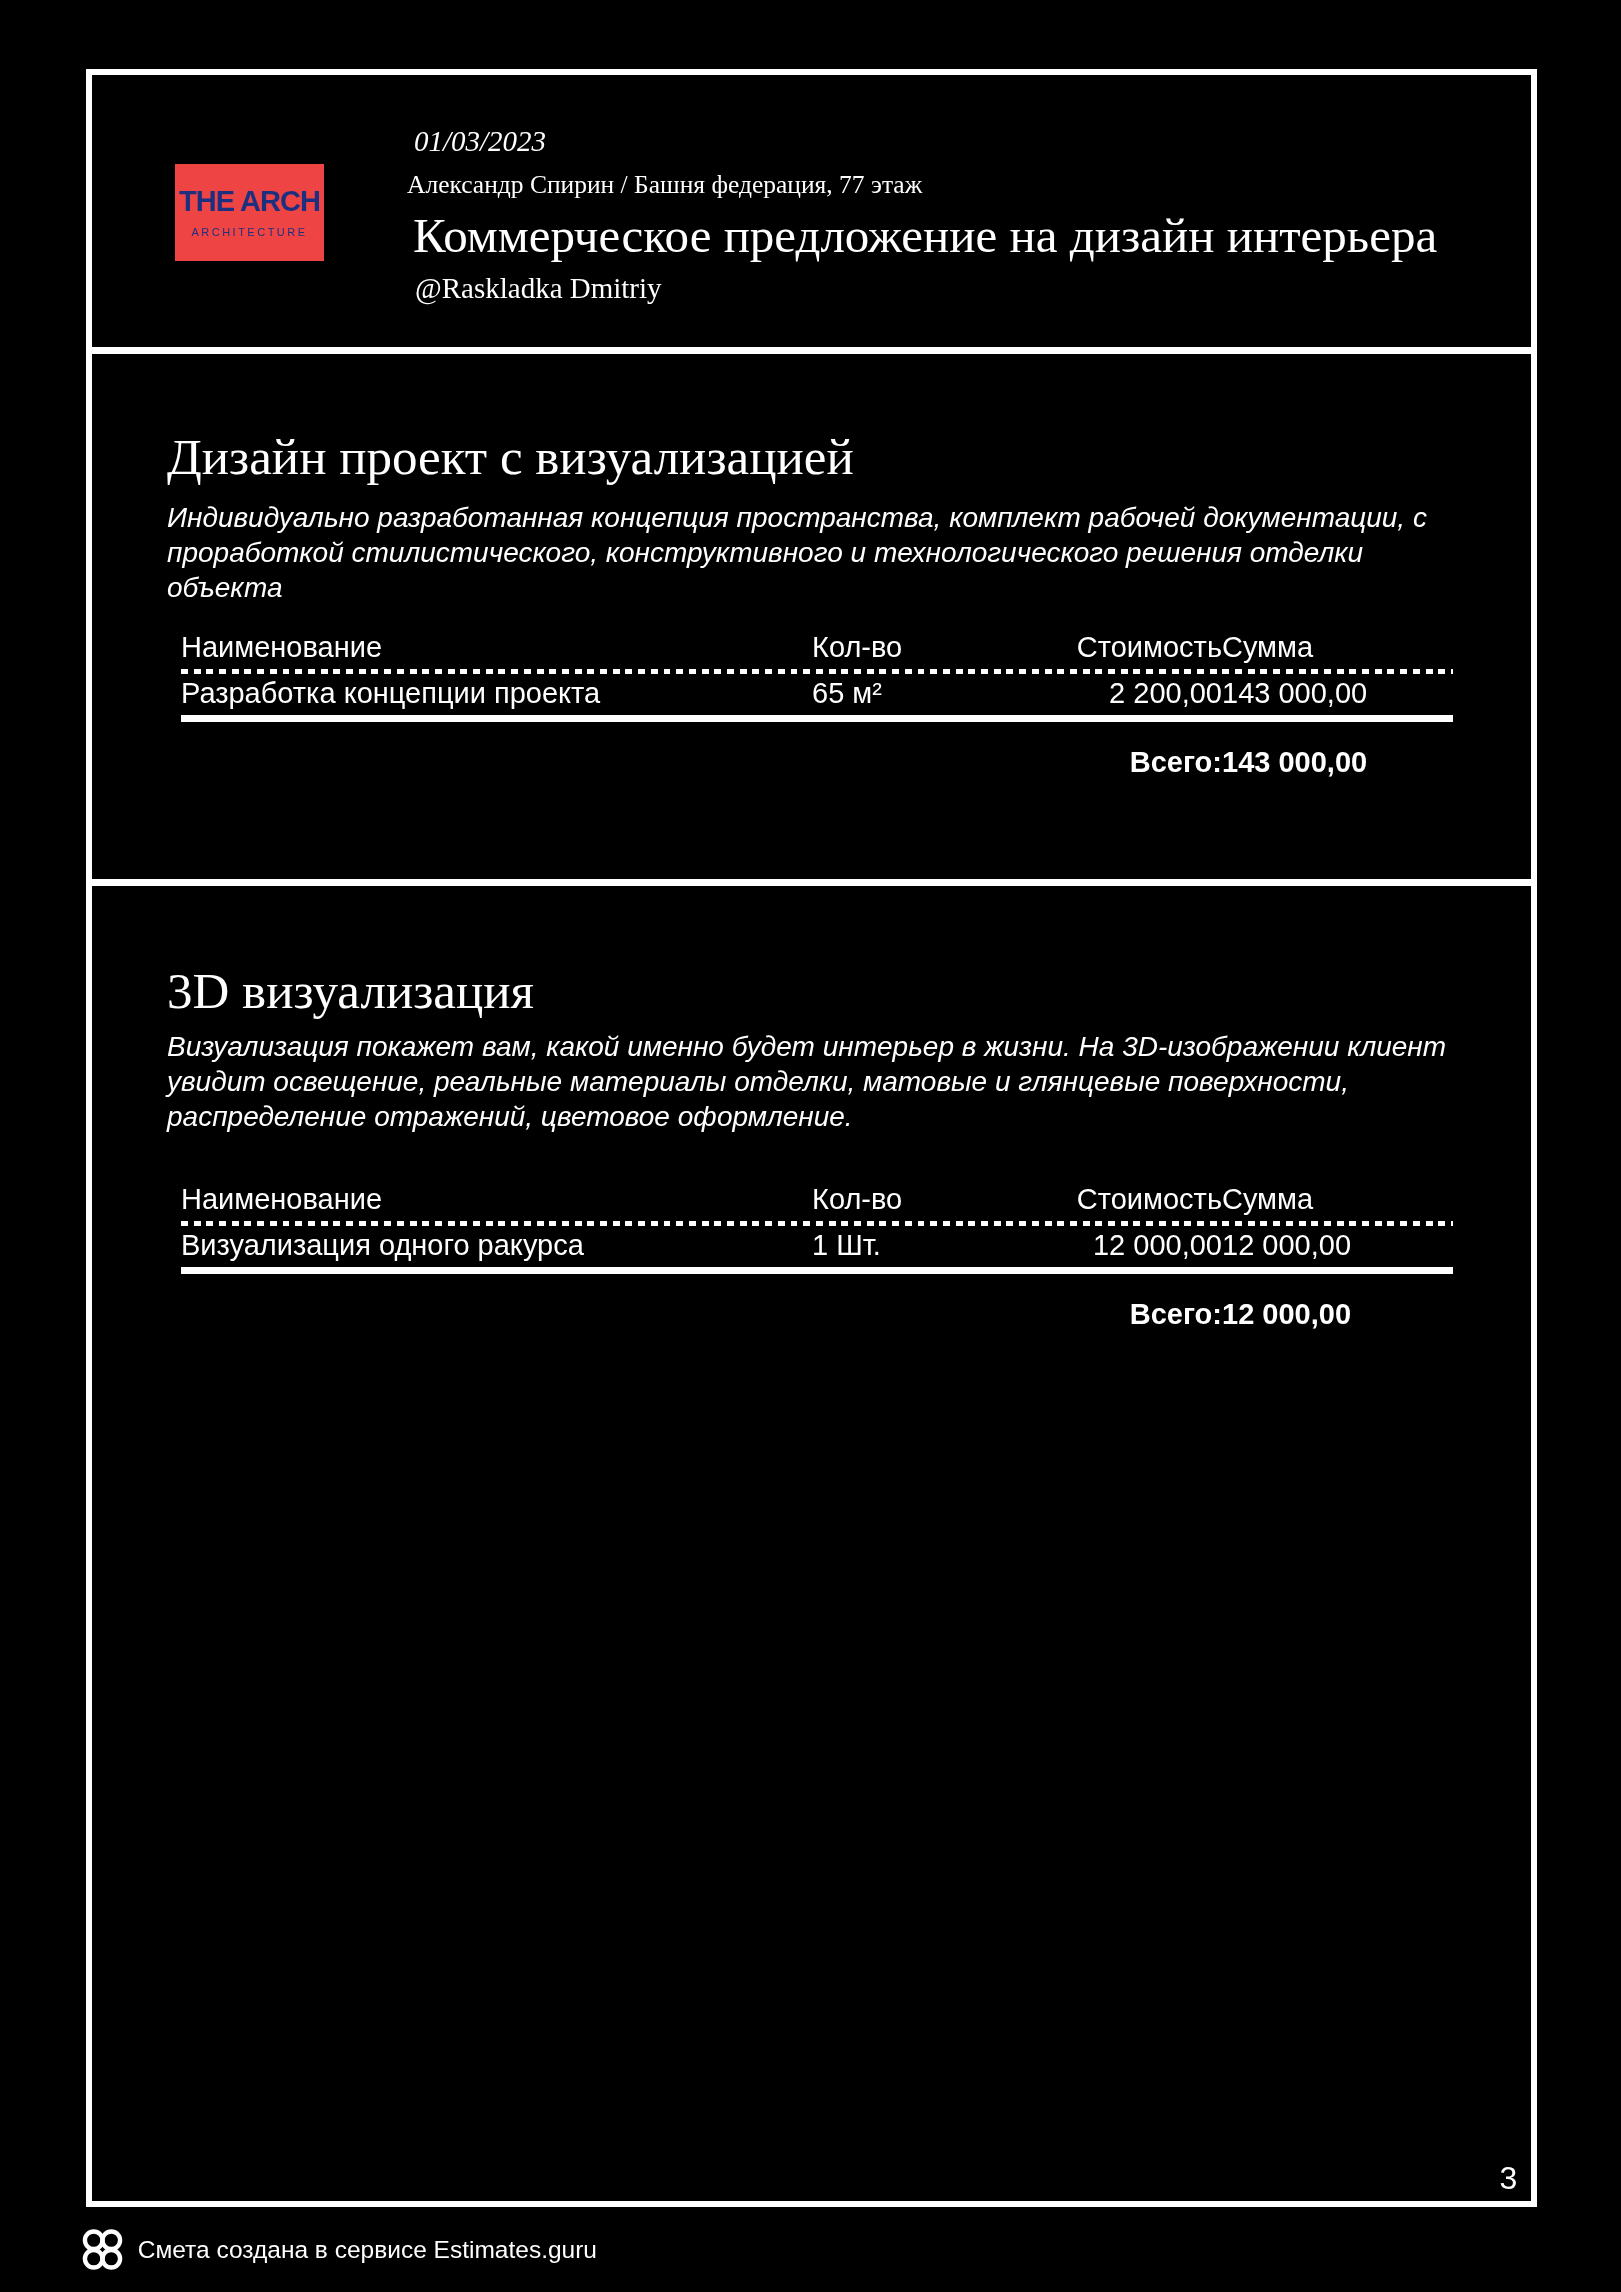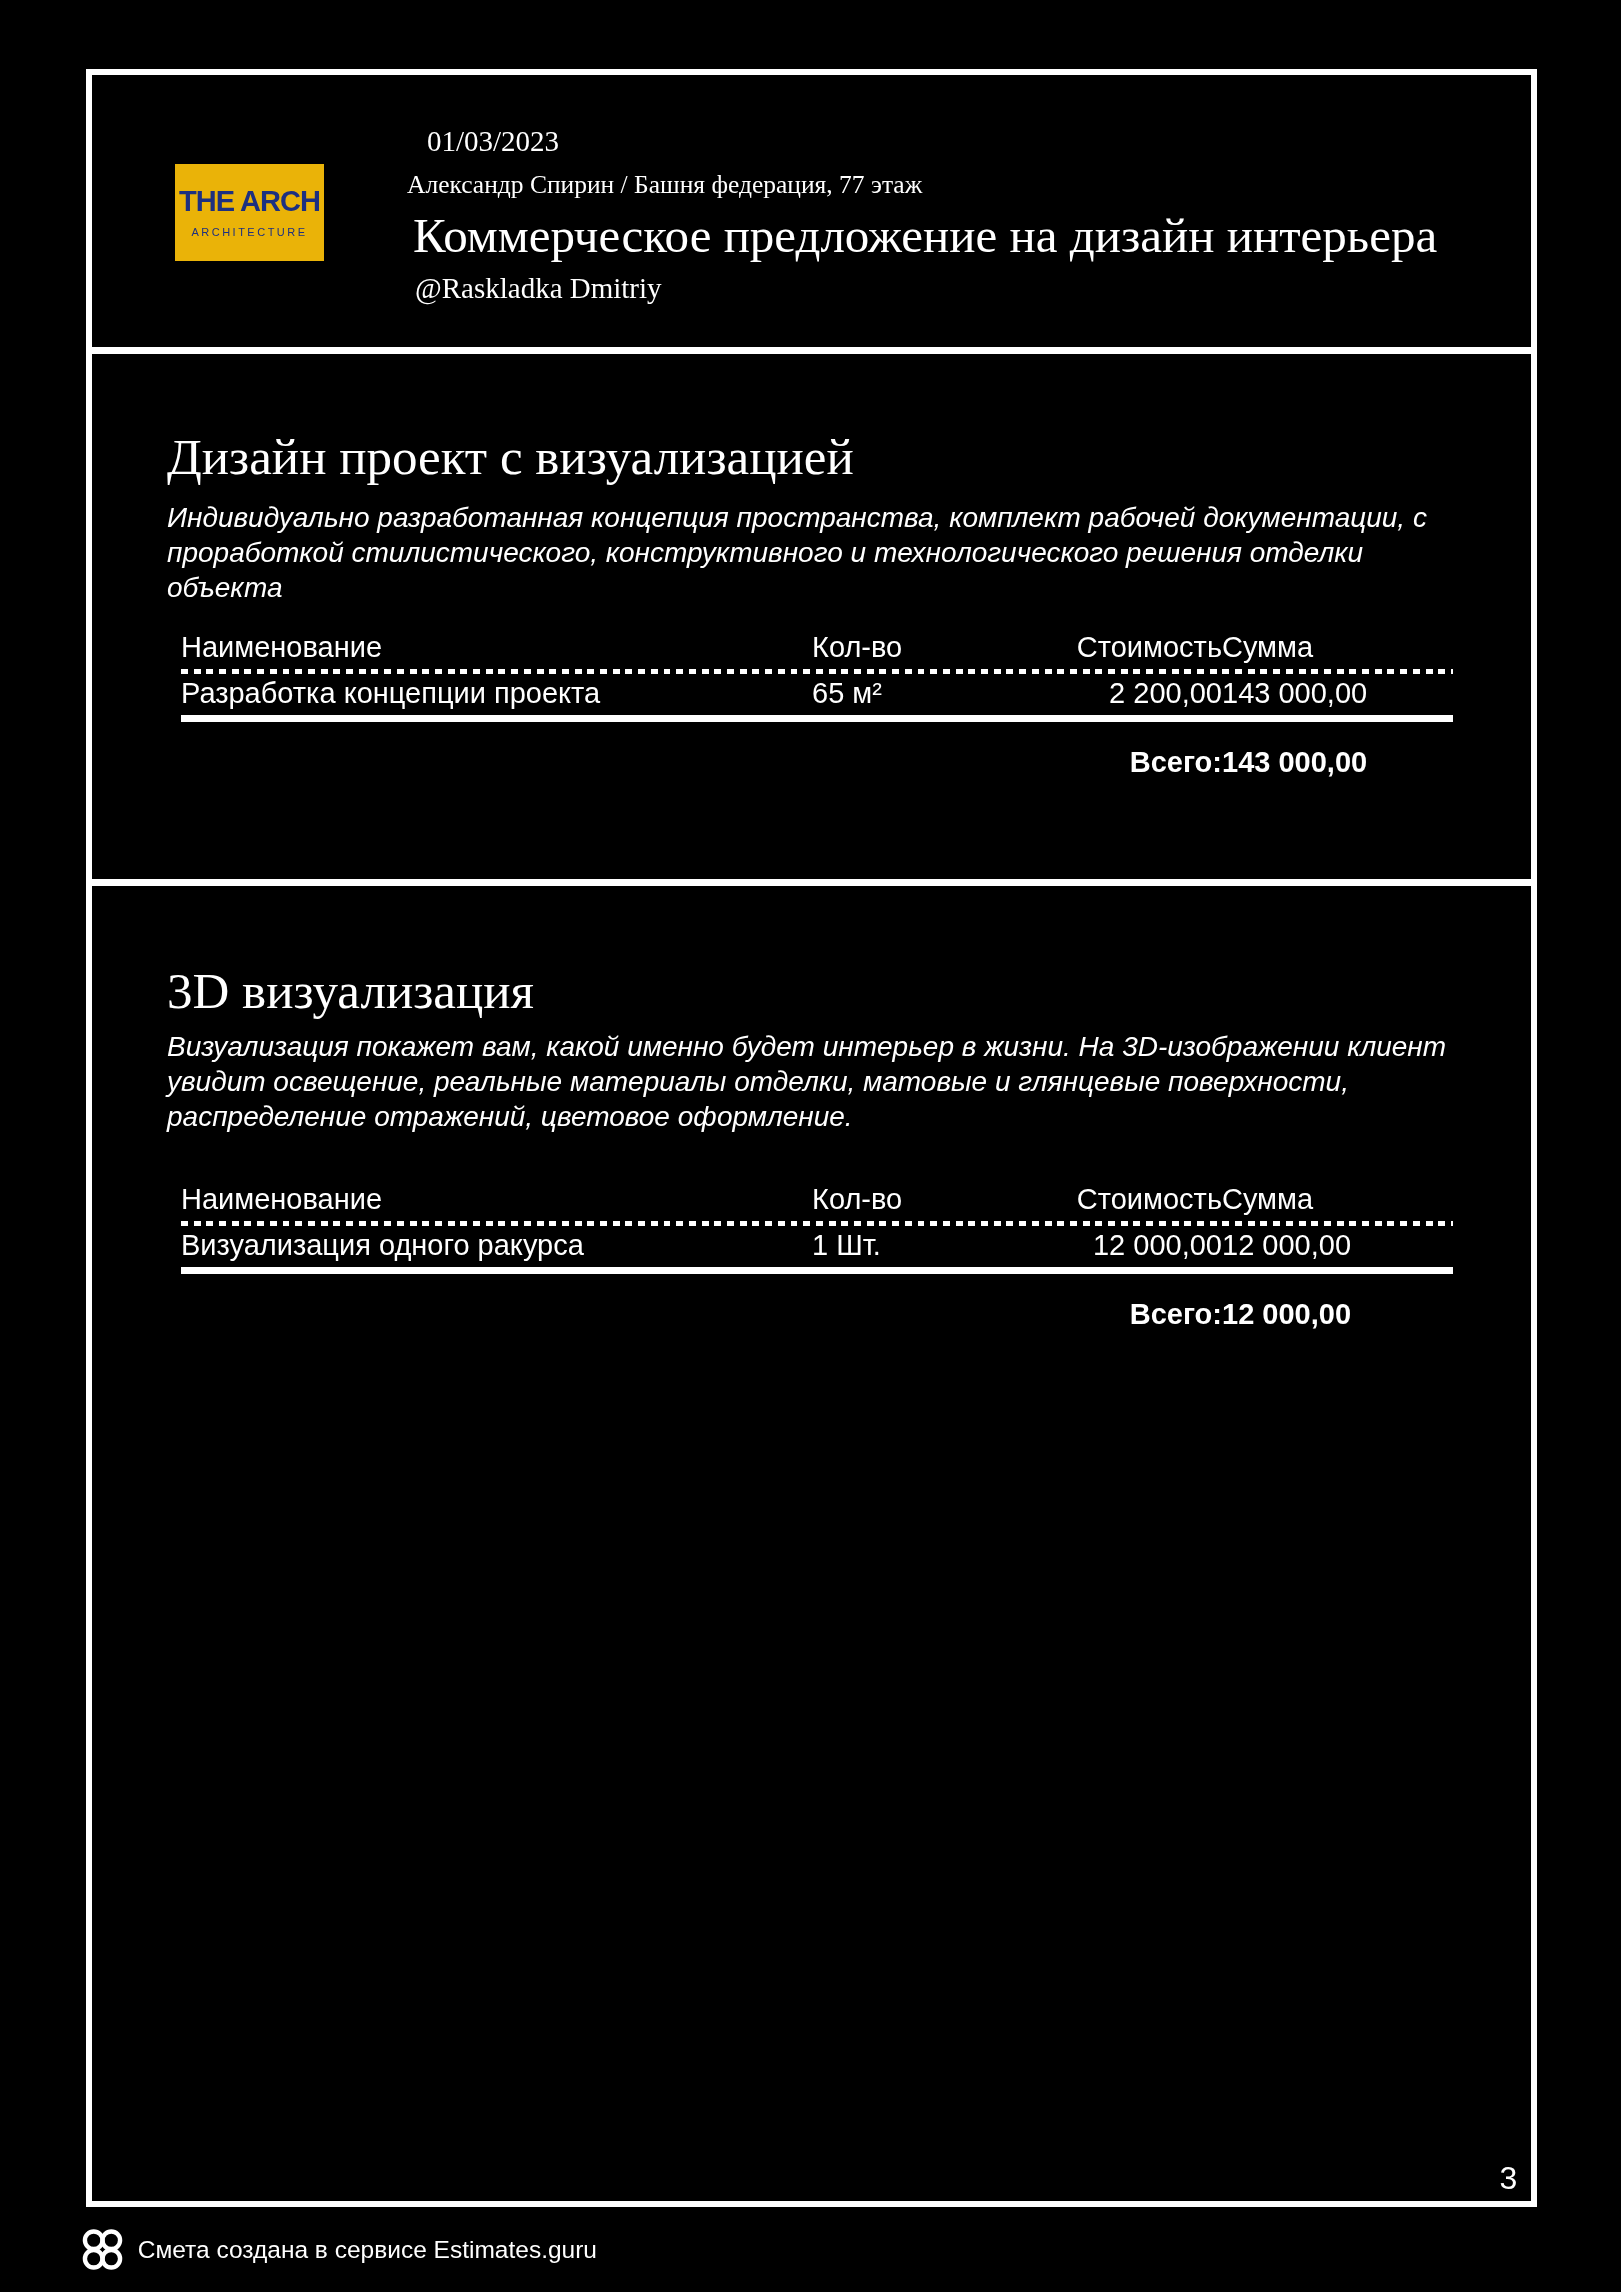--- a/index.html
+++ b/index.html
@@ -32,21 +32,21 @@
     display:flex;flex-direction:column;align-items:center;justify-content:center;
     text-align:center;
   }
   .logo-title{
     font-weight:bold;font-size:29px;line-height:29px;letter-spacing:-1px;
     font-stretch:condensed;
   }
   .logo-sub{
     font-weight:normal;font-size:11px;line-height:11.8px;letter-spacing:2.5px;margin-top:11px;
   }
-  .date{left:335px;top:49px;font-size:29px;line-height:35px;}
+  .date{left:322px;top:49px;font-size:29px;line-height:35px;font-style:italic;}
   .client{left:315px;top:94px;font-size:25.5px;line-height:31px;}
   .title{left:321px;top:131px;font-size:49px;line-height:59px;font-weight:normal;margin:0;white-space:nowrap;}
   .author{left:323px;top:196px;font-size:29px;line-height:35px;}
 
   
   .sec-h{left:75px;font-size:51px;line-height:55px;font-weight:normal;margin:0;white-space:nowrap;}
   .h-s1{top:355px;}
   .h-s2{top:889px;text-align:right;}
   .desc{
     left:75px;width:1304px;
@@ -84,21 +84,21 @@
     display:flex;align-items:center;gap:12.7px;
   }
   .footer-text{font-size:24.5px;line-height:29px;}
   .clover{display:block;}
 </style>
 </head>
 <body>
 
 <div class="frame">
 
-  <div class="logo" style="background:#eab308;color:#1D3080;">
+  <div class="logo" style="background:#ef4444;color:#1D3080;">
     <div class="logo-title">THE ARCH</div>
     <div class="logo-sub">ARCHITECTURE</div>
   </div>
 
   <div class="abs date serif">01/03/2023</div>
   <div class="abs client serif">Александр Спирин  /  Башня федерация, 77 этаж</div>
   <h1 class="abs title serif">Коммерческое предложение на дизайн интерьера</h1>
   <div class="abs author serif">@Raskladka Dmitriy</div>
 
   <div class="divider div1"></div>

